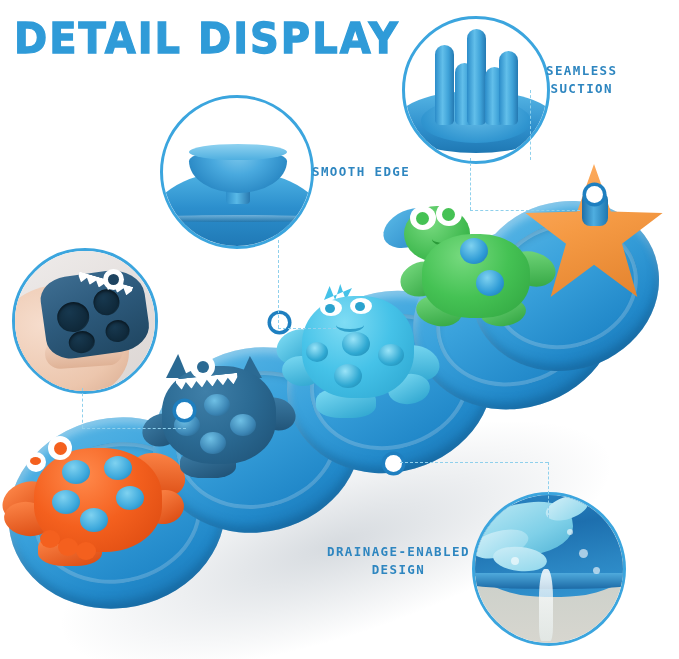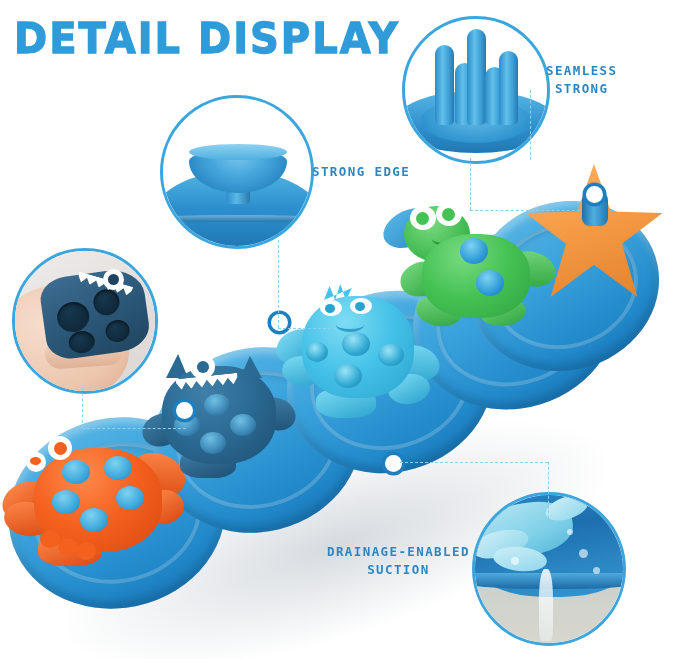--- a/index.html
+++ b/index.html
@@ -393,18 +393,18 @@
   <div class="dash-v" style="left:278px;top:240px;height:88px;"></div>
   <div class="dash-h" style="left:278px;top:328px;width:58px;"></div>
 
   <div class="dash-v" style="left:82px;top:388px;height:40px;"></div>
   <div class="dash-h" style="left:82px;top:428px;width:104px;"></div>
 
   <div class="dash-h" style="left:400px;top:462px;width:148px;"></div>
   <div class="dash-v" style="left:548px;top:462px;height:56px;"></div>
 
   <div class="label" id="label-seamless">SEAMLESS
-STRONG</div>
-  <div class="label" id="label-smooth">STRONG EDGE</div>
+SUCTION</div>
+  <div class="label" id="label-smooth">SMOOTH EDGE</div>
   <div class="label" id="label-drain">DRAINAGE-ENABLED
-SUCTION</div>
+DESIGN</div>
 
 </div>
 
 </body></html>

